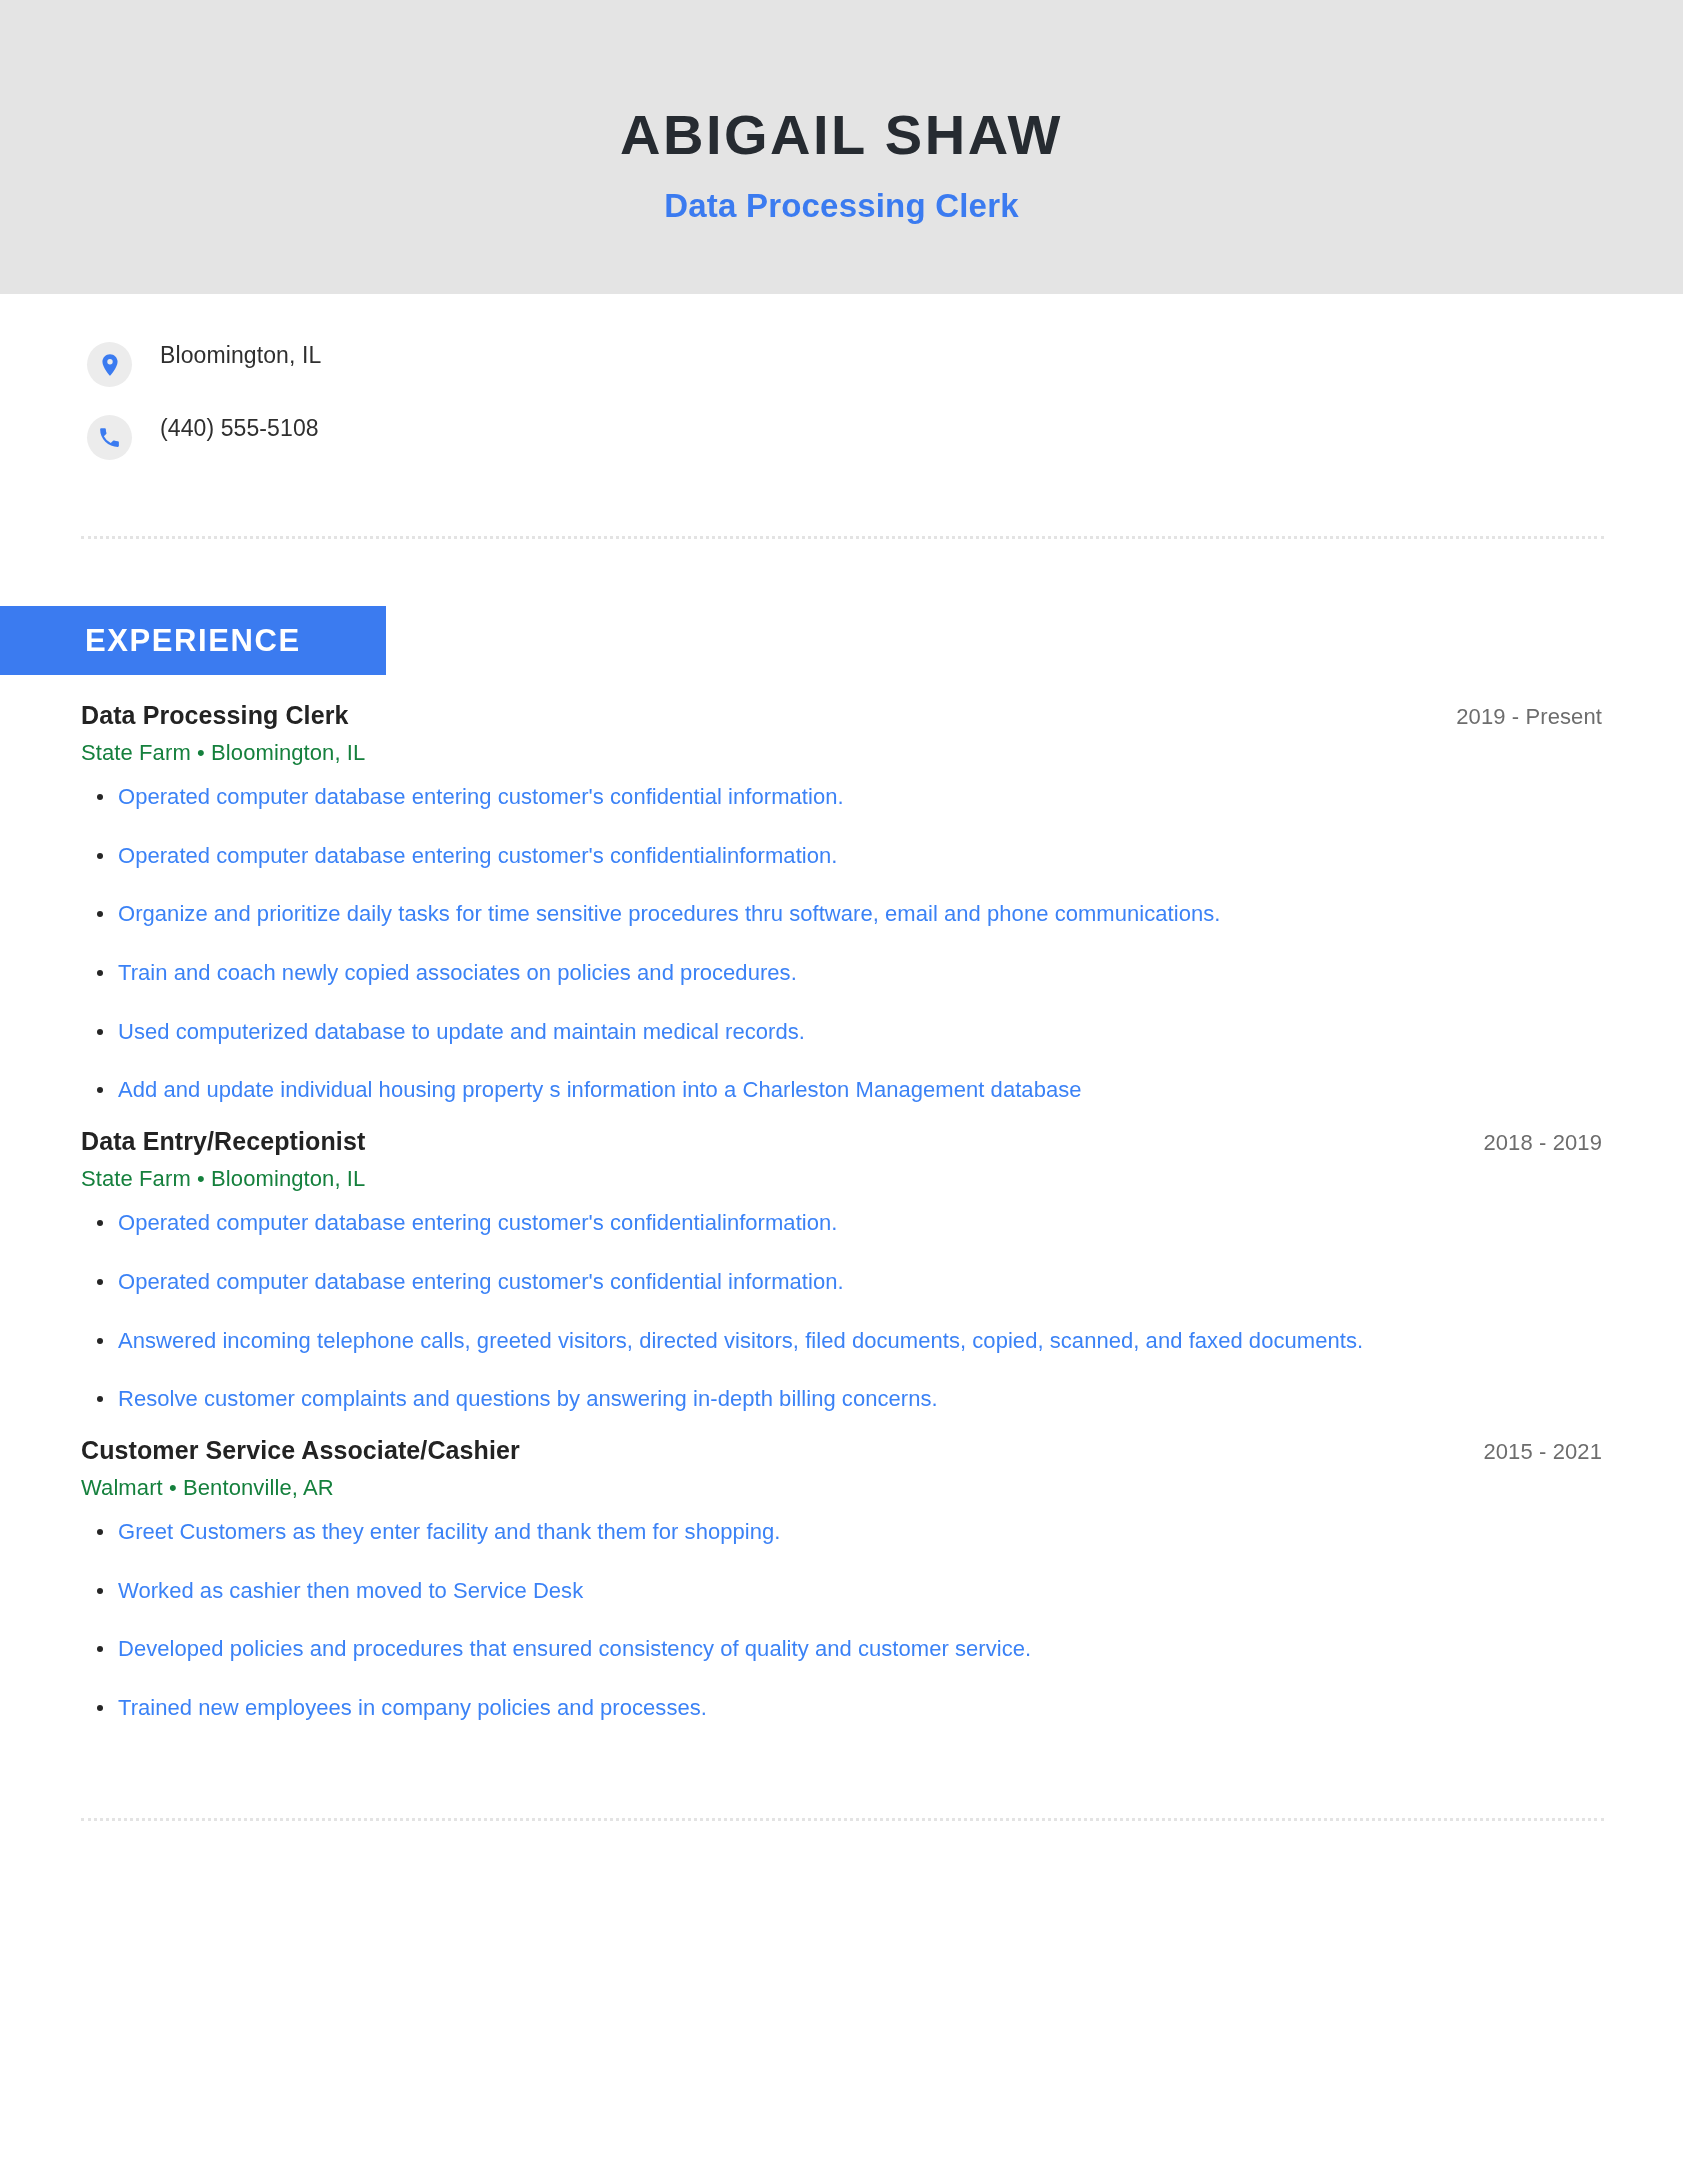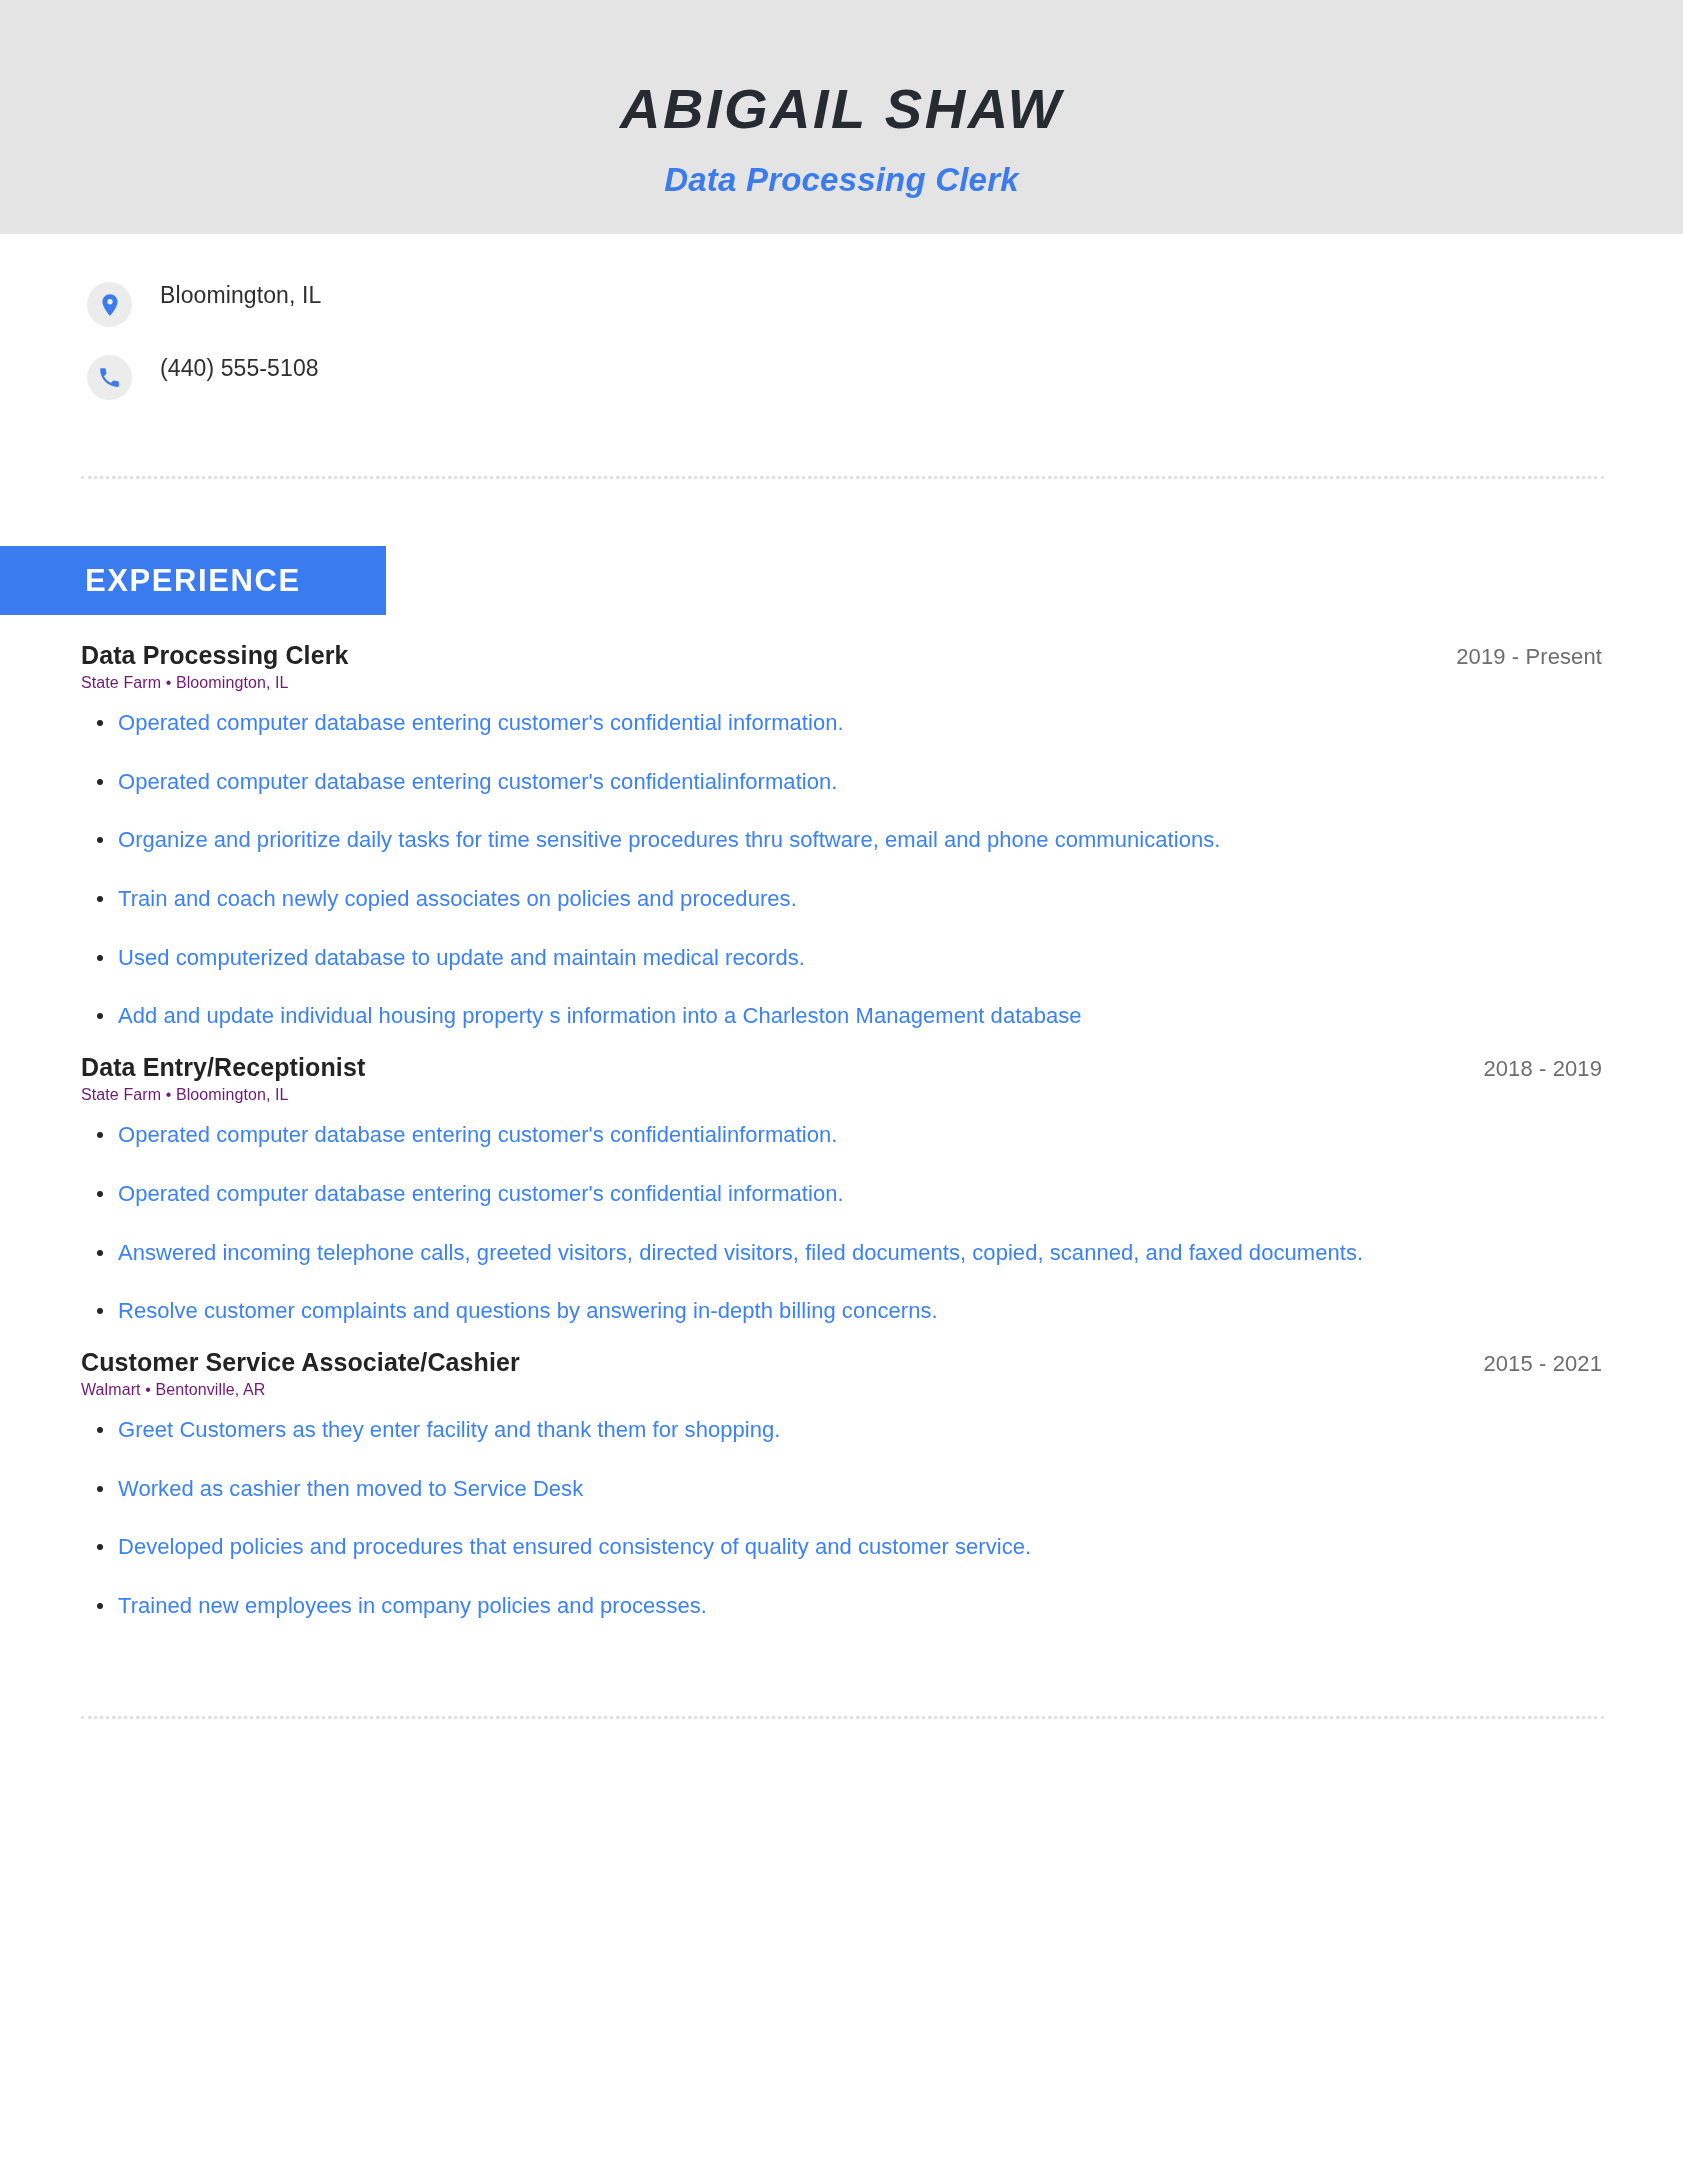--- a/index.html
+++ b/index.html
@@ -12,29 +12,28 @@
     height: 2178px;
     font-family: "Liberation Sans", sans-serif;
     color: #2b2b2b;
     overflow: hidden;
     position: relative;
   }
 
   
   .header-band {
     width: 100%;
-    height: 234px;
+    height: 294px;
     background: #e4e4e4;
     box-sizing: border-box;
     display: flex;
     flex-direction: column;
     align-items: center;
     justify-content: flex-start;
-    padding-top: 80px;
-    font-style: italic;
+    padding-top: 106px;
   }
   .full-name {
     font-size: 56px;
     font-weight: 700;
     letter-spacing: 2.5px;
     color: #262b31;
     line-height: 1.05;
     margin: 0;
     text-transform: uppercase;
   }
@@ -117,23 +116,23 @@
     color: #232323;
     letter-spacing: 0.1px;
   }
   .job-dates {
     font-size: 22px;
     color: #6d6d6d;
     white-space: nowrap;
     letter-spacing: 0.1px;
   }
   .job-meta {
-    margin-top: 4px;
-    font-size: 16px;
-    color: #701a75;
+    margin-top: 10px;
+    font-size: 22px;
+    color: #15803d;
     letter-spacing: 0.1px;
   }
   .bullets {
     list-style: none;
     margin: 16px 0 0 0;
     padding: 0;
   }
   .bullet {
     position: relative;
     padding-left: 37px;

